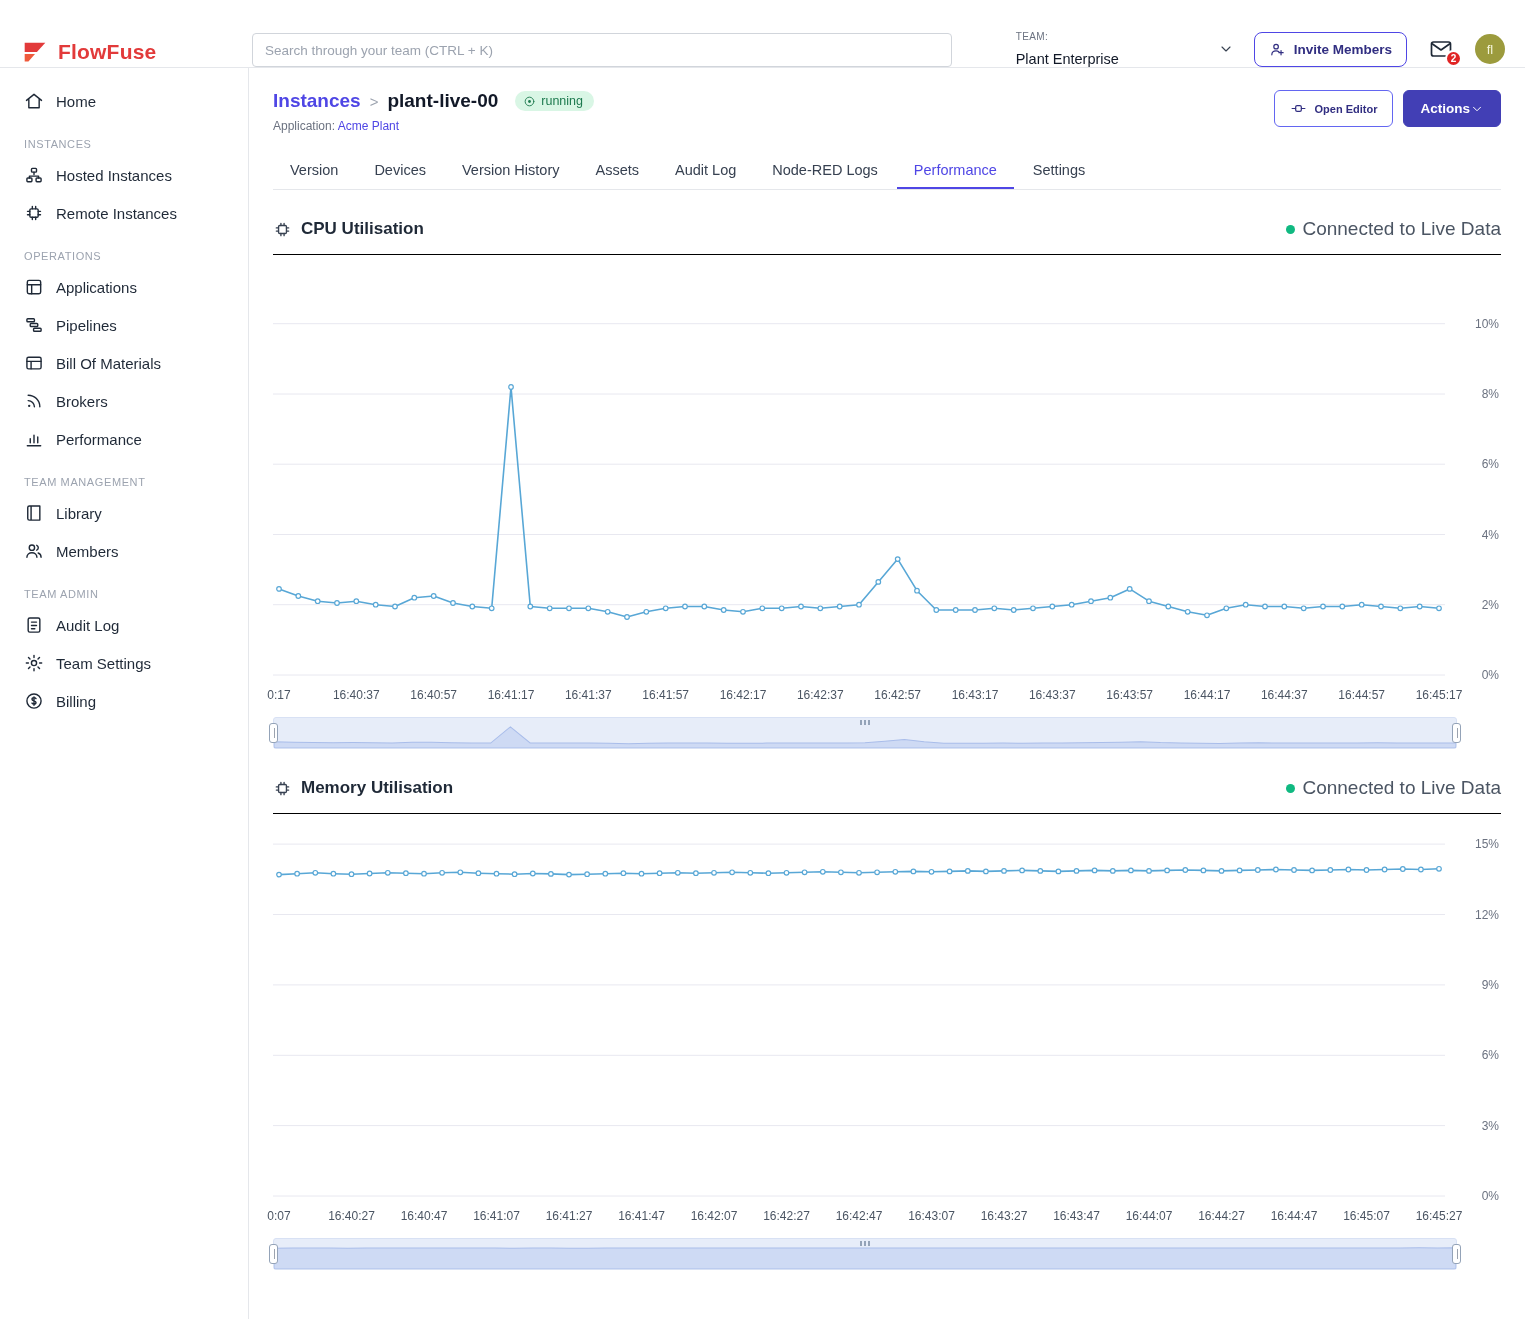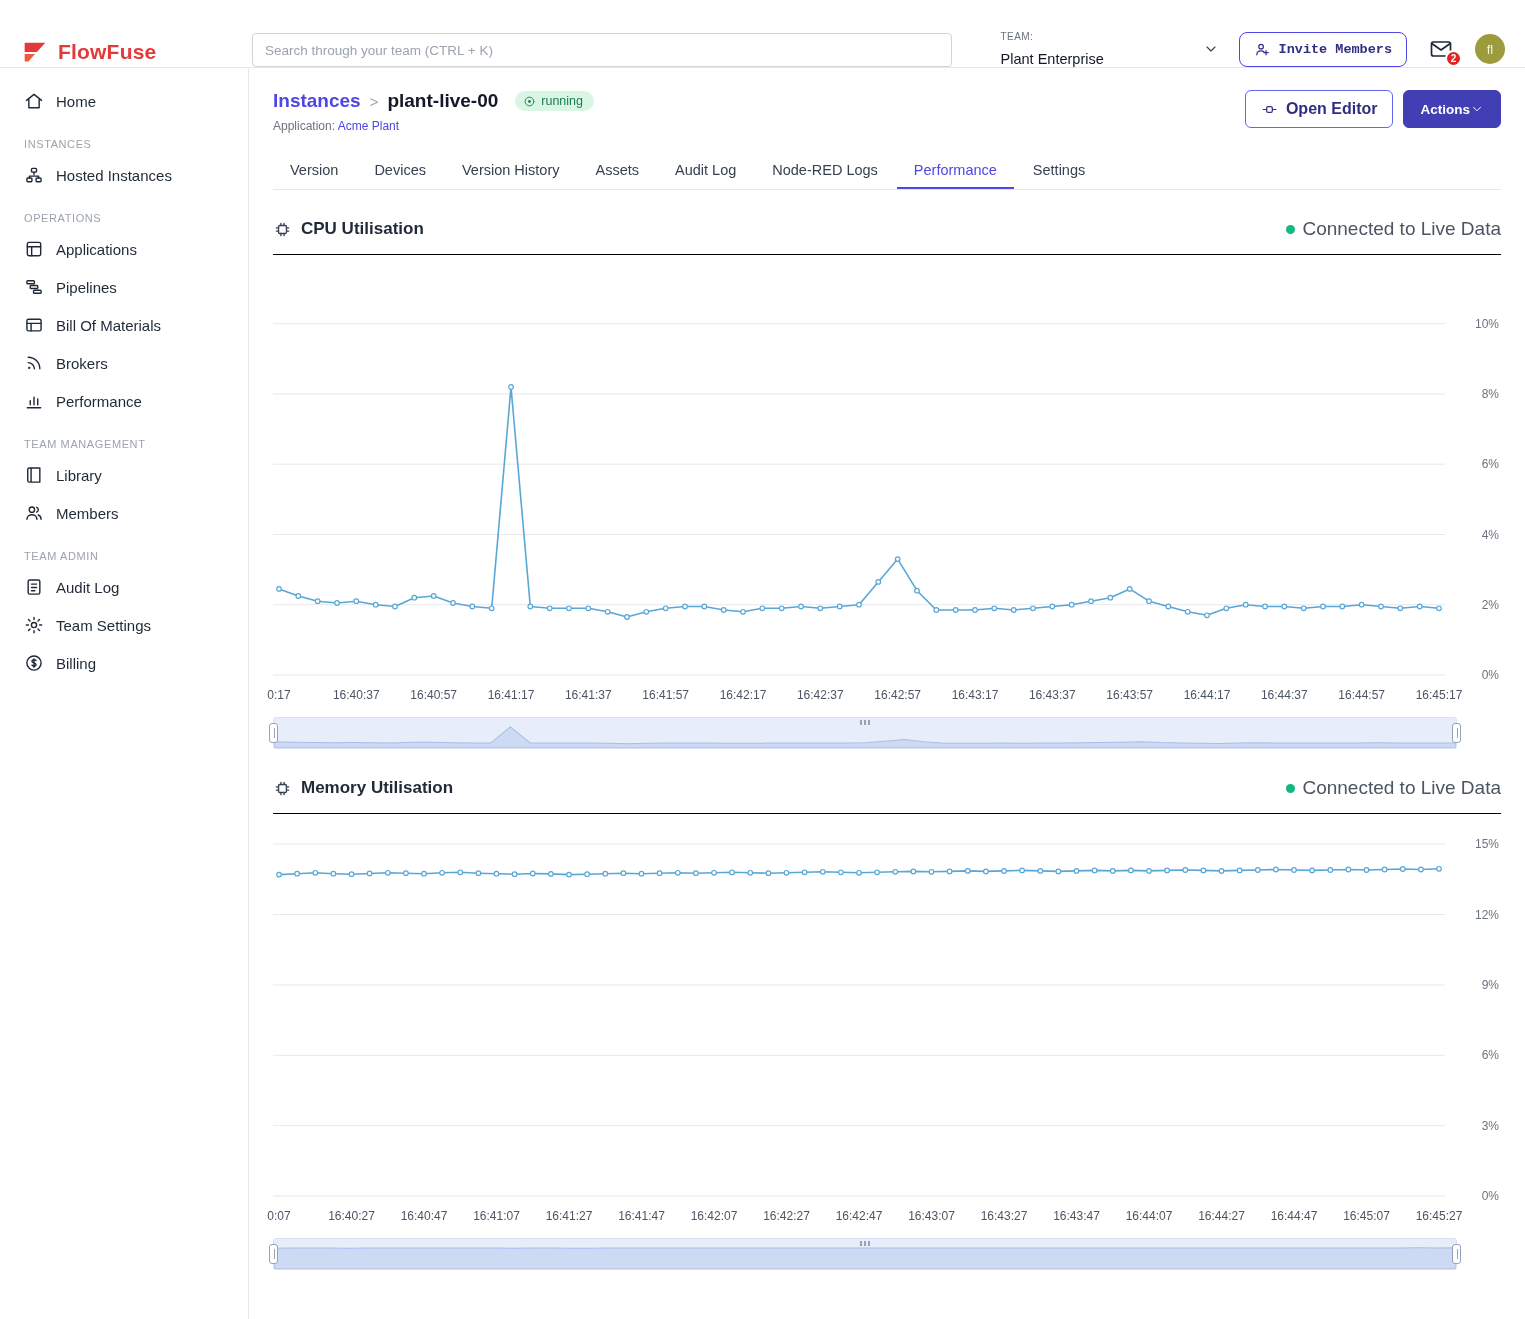--- a/index.html
+++ b/index.html
@@ -12,21 +12,21 @@
   .brand .logo{width:30px;height:30px;display:inline-flex}
   .brand-name{font-size:21px;font-weight:700;color:#e23a3a;letter-spacing:.2px}
   .search-wrap{flex:0 0 auto}
   .search-wrap input{width:700px;height:34px;border:1px solid #d1d5db;border-radius:4px;padding:0 12px;font-size:13.5px;color:#374151;outline:none;font-family:inherit}
   .search-wrap input::placeholder{color:#9ca3af}
   .top-right{margin-left:auto;display:flex;align-items:center;gap:20px}
   .team-select{display:flex;align-items:center;justify-content:space-between;min-width:218px;cursor:pointer}
   .team-label{display:block;font-size:10px;letter-spacing:.4px;color:#6b7280;text-transform:uppercase}
   .team-name{display:block;font-size:14.5px;color:#111827;margin-top:9px}
   .chev{width:16px;height:16px;color:#374151;display:inline-flex}
-  .invite-btn{display:inline-flex;align-items:center;gap:8px;background:#fff;border:1px solid #4f46e5;color:#312e81;font-weight:700;font-size:13.5px;padding:8px 14px;border-radius:8px;cursor:pointer;font-family:Liberation Mono, monospace}
+  .invite-btn{display:inline-flex;align-items:center;gap:8px;background:#fff;border:1px solid #4f46e5;color:#312e81;font-weight:700;font-size:13.5px;padding:8px 14px;border-radius:8px;cursor:pointer;font-family:Liberation Sans, sans-serif}
   .invite-btn .icon{width:17px;height:17px;color:#312e81}
   .mail{position:relative;width:28px;height:24px;color:#1f2937;cursor:pointer}
   .mail .badge{position:absolute;right:-7px;bottom:-6px;min-width:17px;height:17px;background:#e02424;color:#fff;border:2px solid #fff;border-radius:50%;font-size:10px;font-weight:700;display:flex;align-items:center;justify-content:center}
   .avatar{width:30px;height:30px;border-radius:50%;background:#9c9b3d;color:#f3f4d8;display:flex;align-items:center;justify-content:center;font-size:13px;cursor:pointer}
 
   
   .layout{display:flex;align-items:stretch}
   .sidebar{width:249px;border-right:1px solid #e5e7eb;padding:14px 0 24px;min-height:1262px;flex:0 0 249px}
   .sb-title{font-size:11px;letter-spacing:.6px;color:#9ca3af;padding:18px 24px 6px;text-transform:uppercase}
   .sb-item{display:flex;align-items:center;gap:12px;padding:9px 24px;font-size:15px;color:#1f2937;cursor:pointer}
@@ -37,21 +37,21 @@
   .page-head{display:flex;align-items:flex-start;justify-content:space-between}
   .breadcrumb{display:flex;align-items:center;gap:9px}
   .bc-root{color:#4f46e5;font-size:19px;font-weight:700;text-decoration:none;cursor:pointer}
   .bc-sep{color:#9ca3af;font-size:15px}
   .bc-name{color:#111827;font-size:19px;font-weight:700}
   .running-badge{display:inline-flex;align-items:center;gap:5px;background:#d9f6e5;color:#1d7a4f;border-radius:999px;padding:3px 11px 3px 8px;font-size:12.5px;margin-left:8px}
   .running-badge .icon{width:13px;height:13px}
   .app-line{margin-top:7px;font-size:12px;color:#6b7280}
   .app-line a{color:#4f46e5;text-decoration:none;cursor:pointer}
   .ph-actions{display:flex;gap:10px}
-  .open-editor-btn{display:inline-flex;align-items:center;gap:8px;background:#fff;border:1px solid #6366f1;color:#312e81;font-weight:700;font-size:16px;padding:9px 15px;border-radius:6px;cursor:pointer;font-family:inherit}
+  .open-editor-btn{display:inline-flex;align-items:center;gap:8px;background:#fff;border:1px solid #6366f1;color:#312e81;font-weight:700;font-size:11px;padding:9px 15px;border-radius:6px;cursor:pointer;font-family:inherit}
   .open-editor-btn .icon{width:17px;height:17px}
   .actions-btn{display:inline-flex;align-items:center;background:#423fb5;border:1px solid #423fb5;color:#fff;font-weight:700;font-size:13.5px;padding:9px 16px;border-radius:6px;cursor:pointer;font-family:inherit}
   .actions-btn .chev{color:#fff;width:14px;height:14px}
 
   
   .tabs{display:flex;gap:2px;margin-top:18px;border-bottom:1px solid #e5e7eb}
   .tab{background:none;border:none;padding:11px 17px;font-size:14.5px;color:#374151;cursor:pointer;font-family:inherit}
   .tab.active{color:#4f46e5;box-shadow:inset 0 -2px 0 #4f46e5;font-weight:400}
 
   
@@ -137,20 +137,27 @@
       </div>
       <div class="sb-title">INSTANCES</div>
       <div class="sb-item">
         <span class="icon"><svg viewBox="0 0 24 24">
             <rect x="9" y="4" width="6" height="4.5" rx="1"></rect>
             <rect x="3.5" y="15.5" width="6" height="4.5" rx="1"></rect>
             <rect x="14.5" y="15.5" width="6" height="4.5" rx="1"></rect>
             <path d="M12 8.5v3M6.5 15.5v-2.2h11v2.2"></path>
           </svg></span>
         <span class="sb-label">Hosted Instances</span>
+      </div>
+      <div class="sb-item">
+        <span class="icon"><svg viewBox="0 0 24 24">
+            <rect x="7" y="7" width="10" height="10" rx="1.5"></rect>
+            <path d="M10 7V4.2M14 7V4.2M10 19.8V17M14 19.8V17M7 10H4.2M7 14H4.2M19.8 10H17M19.8 14H17"></path>
+          </svg></span>
+        <span class="sb-label">Remote Instances</span>
       </div>
       <div class="sb-title">OPERATIONS</div>
       <div class="sb-item">
         <span class="icon"><svg viewBox="0 0 24 24">
             <rect x="4" y="4" width="16" height="16" rx="2"></rect>
             <path d="M4 9.2h16M9.2 9.2V20"></path>
           </svg></span>
         <span class="sb-label">Applications</span>
       </div>
       <div class="sb-item">

